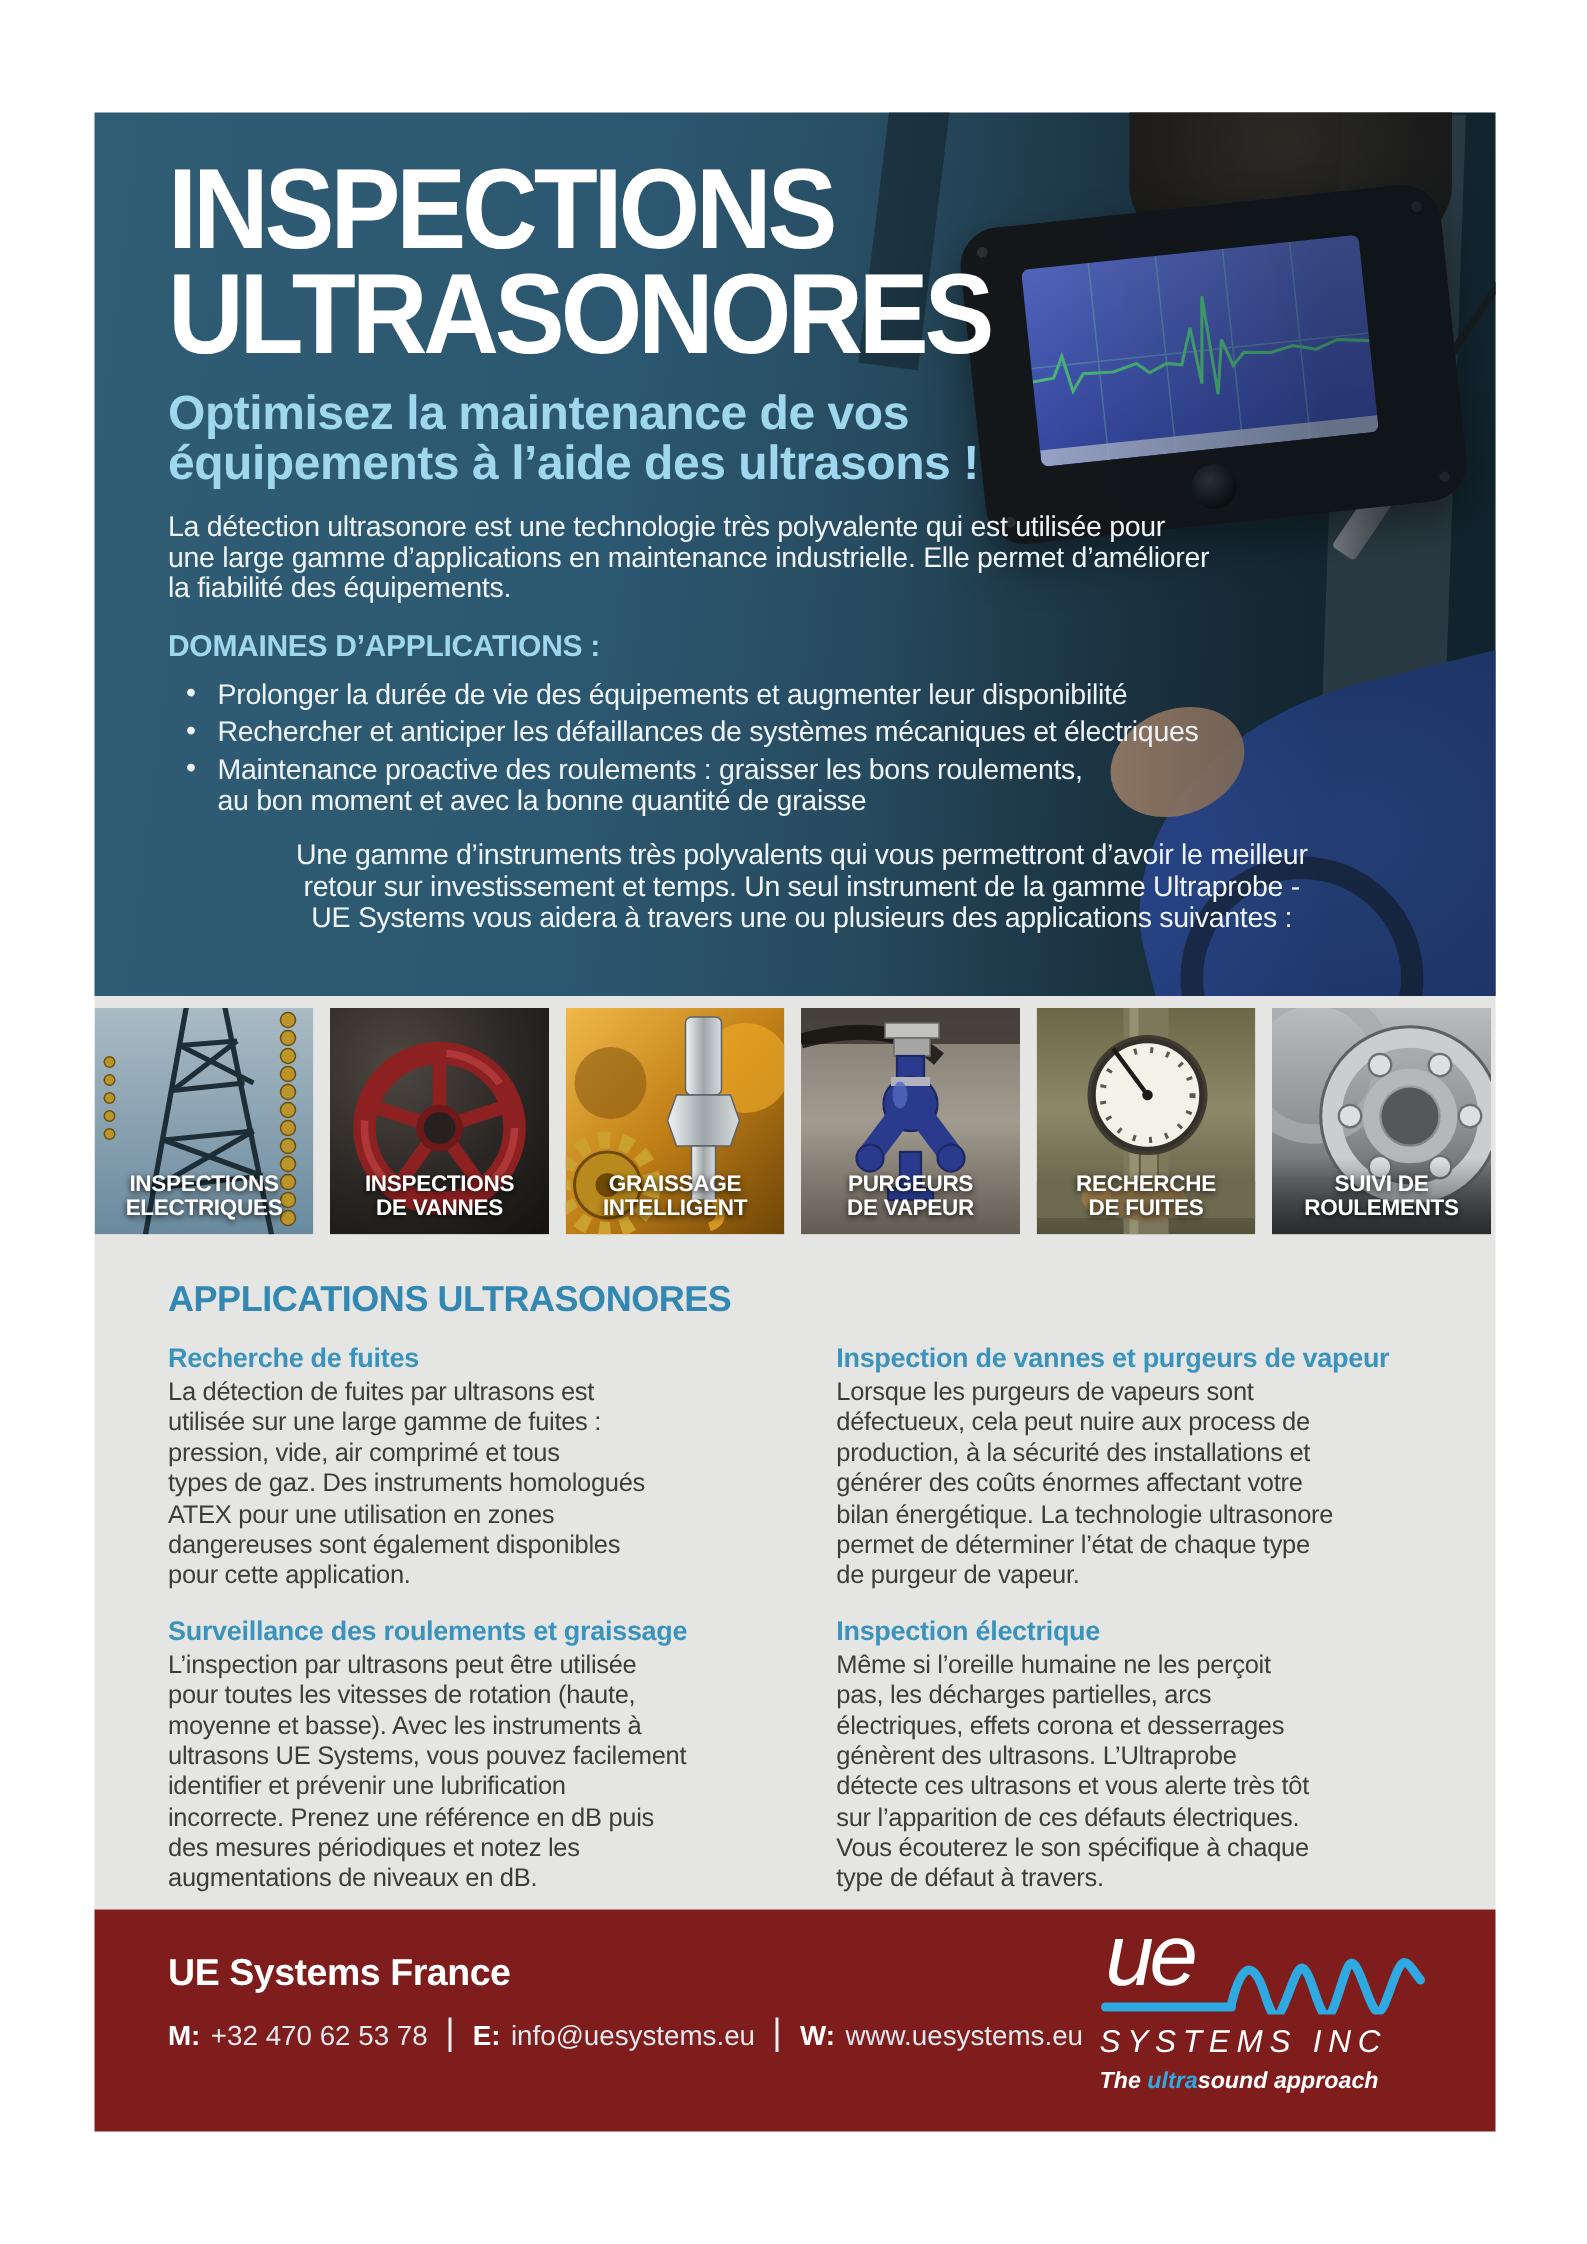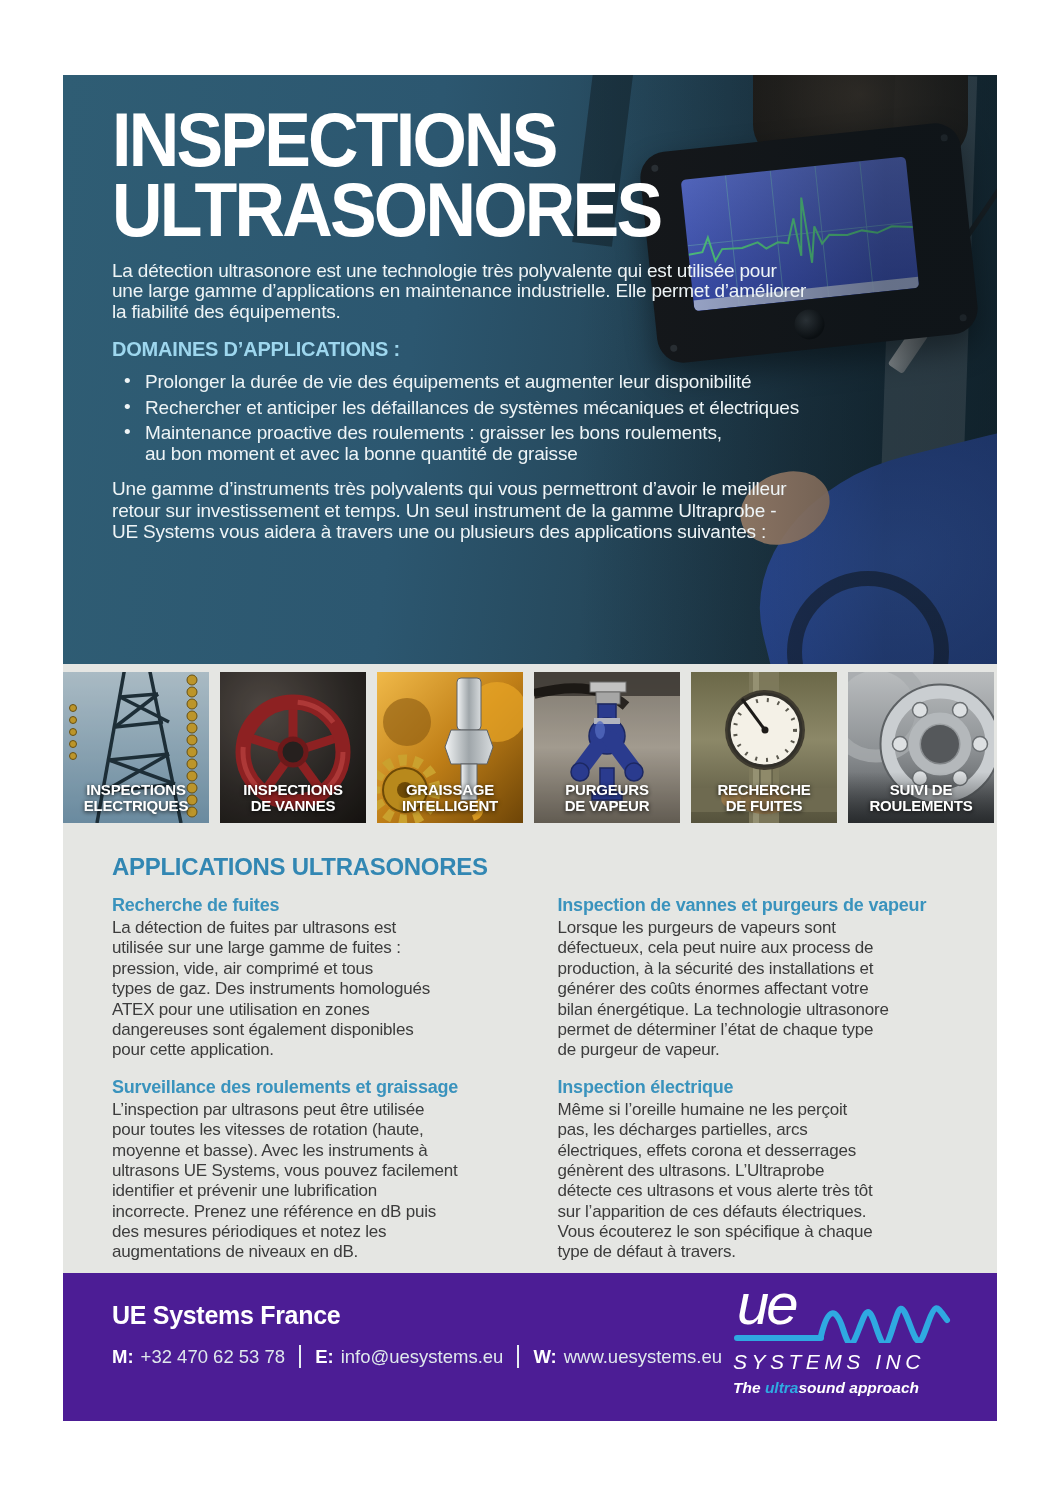--- a/index.html
+++ b/index.html
@@ -26,37 +26,37 @@
 
   .hero-content{position:relative;z-index:2;padding:30px 40px 0 49px;}
   .hero-title{margin:0;font-size:76px;line-height:.92;font-weight:700;color:#ffffff;letter-spacing:-3px;
               white-space:pre-line;transform:scaleX(.92);transform-origin:left top;}
   .hero-subtitle{margin:14px 0 0 0;font-size:32px;line-height:1.05;font-weight:700;color:#9ed7ee;white-space:pre-line;letter-spacing:-.3px;}
   .hero-intro{margin:16px 0 0 0;font-size:19px;line-height:1.08;color:#eef4f6;white-space:pre-line;letter-spacing:-.2px;}
   .hero-domains{margin:16px 0 0 0;font-size:20px;font-weight:700;color:#9ed7ee;letter-spacing:-.2px;}
   .hero-bullets{margin:10px 0 0 0;padding:0;list-style:none;}
   .hero-bullets li{position:relative;margin:0 0 4px 0;padding-left:33px;font-size:19px;line-height:1.12;color:#eef4f6;white-space:pre-line;letter-spacing:-.2px;}
   .hero-bullets li::before{content:"•";position:absolute;left:12px;top:-1px;color:#eef4f6;font-size:19px;}
-  .hero-outro{margin:14px 0 0 0;font-size:19px;line-height:1.12;color:#eef4f6;white-space:pre-line;letter-spacing:-.2px;}
+  .hero-outro{margin:14px 0 0 0;font-size:19px;line-height:1.12;color:#eef4f6;white-space:pre-line;letter-spacing:-.2px;text-align:center;}
 
   
   .apps{position:absolute;left:63px;top:664px;width:934px;height:609px;background:#e5e6e3;}
   .tiles{display:flex;gap:11px;padding-top:8px;}
   .tile{position:relative;margin:0;width:146px;height:151px;overflow:hidden;flex:0 0 auto;}
   .tile-art{display:block;width:146px;height:151px;}
   .tile-caption{position:absolute;left:0;right:0;bottom:9px;text-align:center;color:#ffffff;font-size:15px;font-weight:700;line-height:1.06;white-space:pre-line;text-shadow:0 1px 4px rgba(0,0,0,.85);letter-spacing:-.2px;}
   .apps-heading{margin:30px 0 0 49px;font-size:24px;font-weight:700;color:#3287b3;letter-spacing:-.3px;}
   .apps-cols{display:flex;gap:48px;padding:4px 42px 0 49px;}
   .apps-col{flex:1;}
   .apps-col h3{margin:16px 0 2px 0;font-size:18px;font-weight:700;color:#3a93bd;letter-spacing:-.2px;}
   .apps-col article:first-child h3{margin-top:10px;}
   .apps-col p{margin:0;font-size:17px;line-height:1.2;color:#3c3c3c;white-space:pre-line;letter-spacing:-.2px;}
 
   
-  .footer{position:absolute;left:63px;top:1273px;width:934px;height:148px;background:#4c1d95;color:#fff;}
+  .footer{position:absolute;left:63px;top:1273px;width:934px;height:148px;background:#7f1d1d;color:#fff;}
   .footer-left{position:absolute;left:49px;top:28px;}
   .footer-company{font-size:25px;font-weight:700;letter-spacing:-.3px;}
   .footer-contact{display:flex;align-items:center;margin-top:15px;font-size:18.5px;}
   .footer-contact .lbl{font-weight:700;margin-right:7px;}
   .footer-contact .val{color:#dfe8ec;}
   .footer-contact .sep{display:inline-block;width:2px;height:23px;background:#e8eef1;margin:0 14px;}
   .footer-logo{position:absolute;right:26px;top:14px;width:238px;}
   .logo-top{position:relative;height:56px;width:238px;}
   .logo-ue{position:absolute;left:4px;top:-12px;font-style:italic;font-weight:400;font-size:58px;letter-spacing:-3px;color:#ffffff;line-height:1;}
   .logo-wave-svg{position:absolute;left:0;top:2px;}
@@ -98,20 +98,22 @@
       </div>
       <div class="ph-sleeve"></div>
       <div class="ph-hand"></div>
       <div class="ph-wheel"></div>
       <div class="ph-shade"></div>
     </div>
 
     <div class="hero-content">
       <h1 class="hero-title">INSPECTIONS
 ULTRASONORES</h1>
+      <h2 class="hero-subtitle">Optimisez la maintenance de vos
+équipements à l’aide des ultrasons !</h2>
       <p class="hero-intro">La détection ultrasonore est une technologie très polyvalente qui est utilisée pour
 une large gamme d’applications en maintenance industrielle. Elle permet d’améliorer
 la fiabilité des équipements.</p>
       <h3 class="hero-domains">DOMAINES D’APPLICATIONS :</h3>
       <ul class="hero-bullets">
         <li>Prolonger la durée de vie des équipements et augmenter leur disponibilité</li>
         <li>Rechercher et anticiper les défaillances de systèmes mécaniques et électriques</li>
         <li>Maintenance proactive des roulements : graisser les bons roulements,
 au bon moment et avec la bonne quantité de graisse</li>
       </ul>

